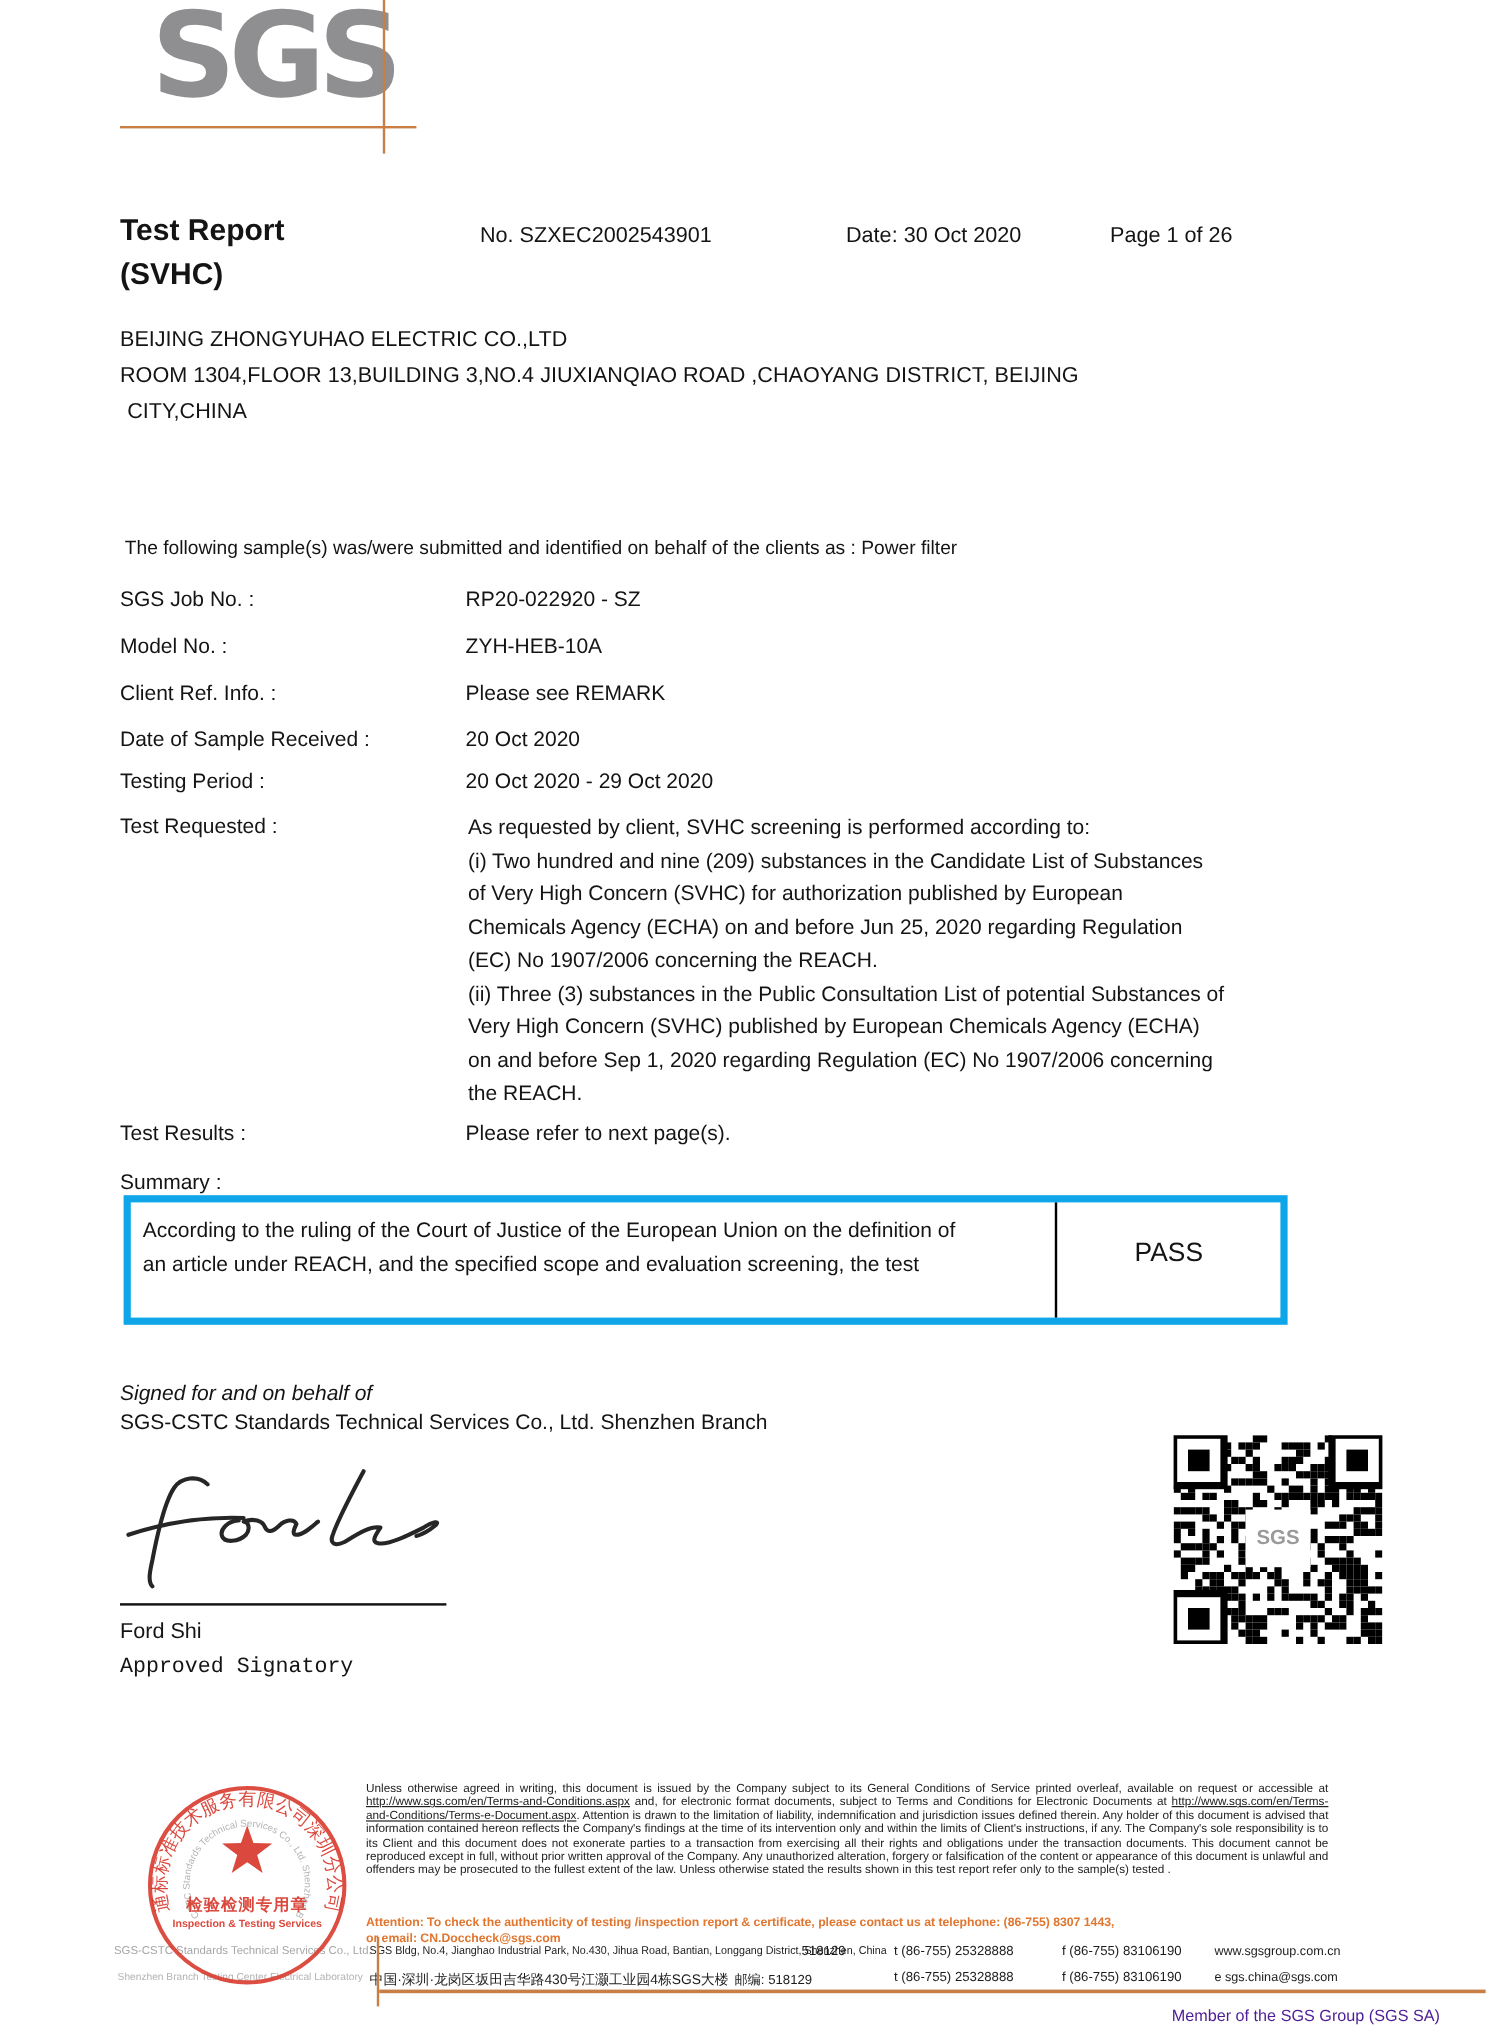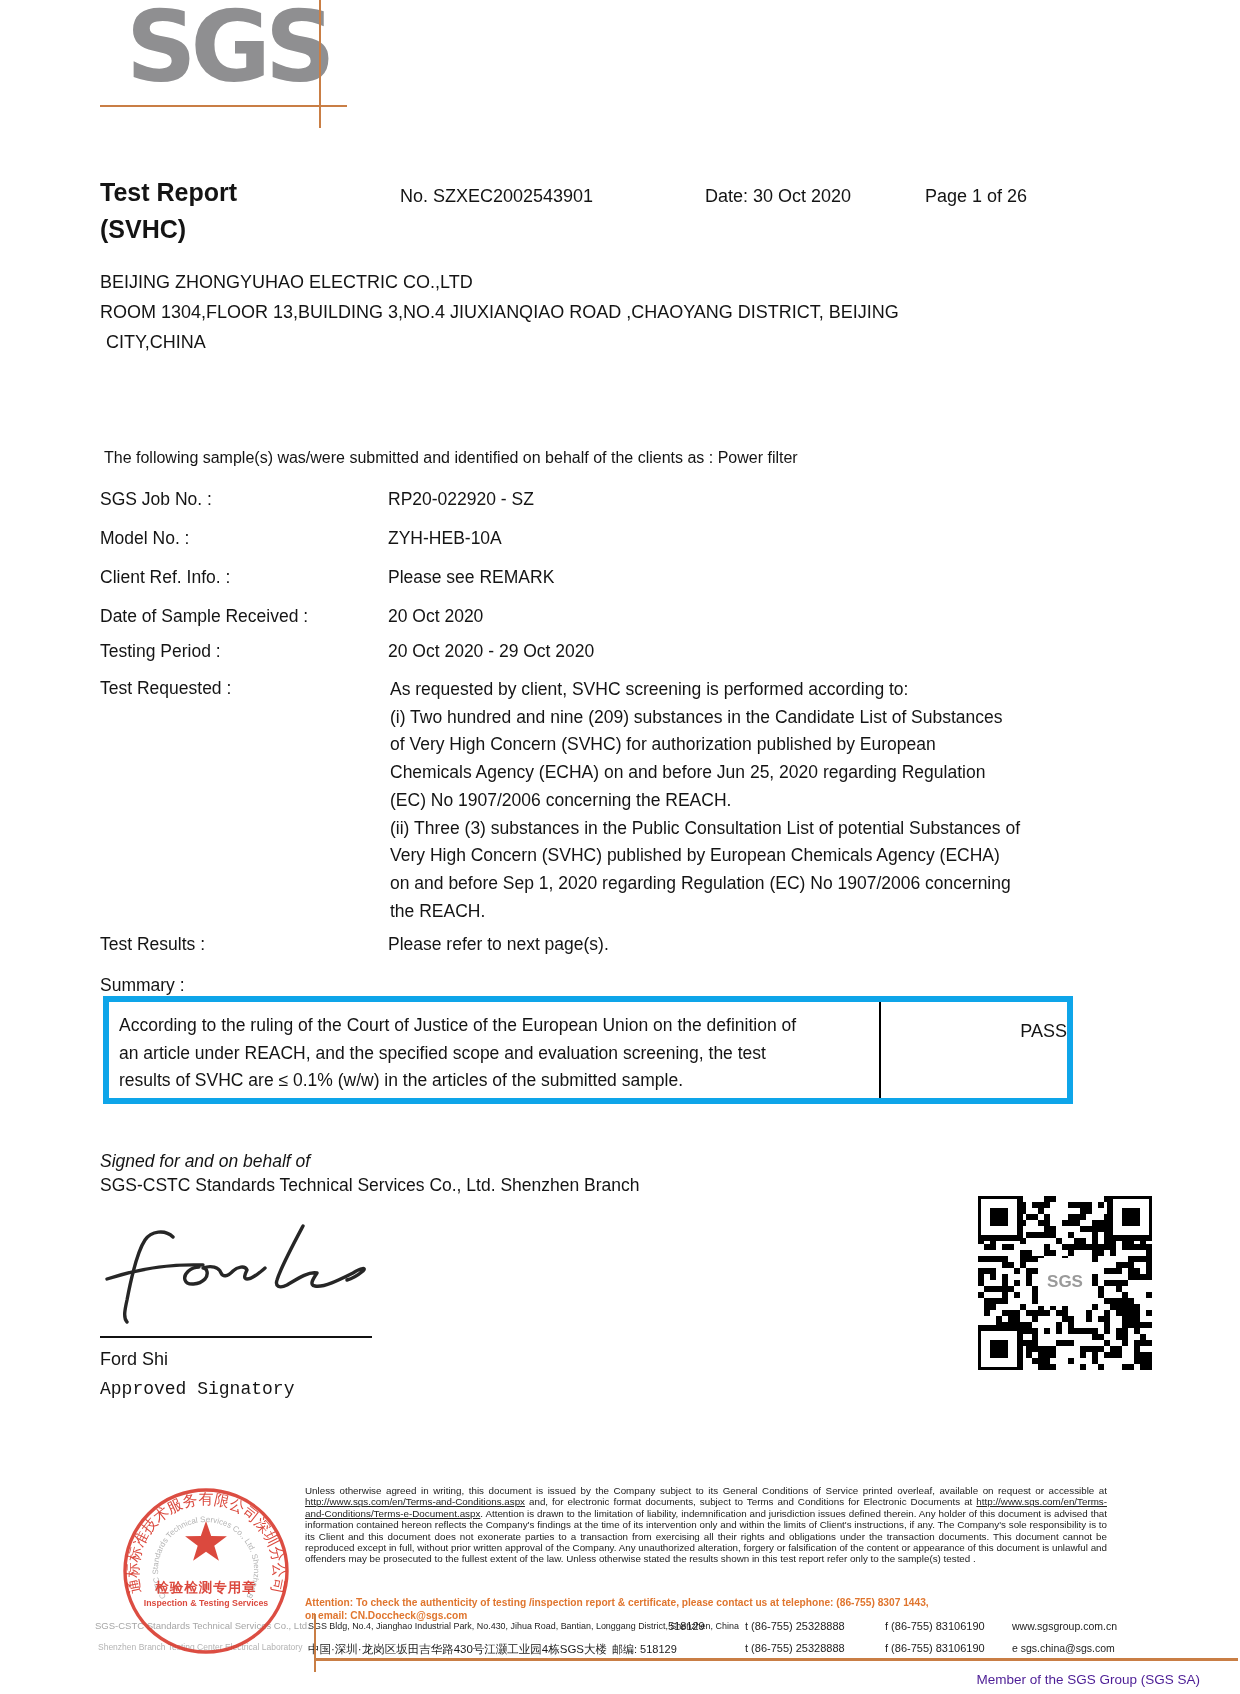--- a/index.html
+++ b/index.html
@@ -16,21 +16,21 @@
   .hmeta{top:186px;font-size:18px;}
   .client{left:100px;font-size:18px;}
   .intro{left:104px;top:449px;font-size:16px;}
   .frow{left:0;width:1240px;font-size:17.5px;}
   .frow .lbl{position:absolute;left:100px;}
   .frow .val{position:absolute;left:388px;}
   .trlines{left:390px;top:676px;width:710px;font-size:17.5px;line-height:27.7px;}
   .sumlabel{left:100px;top:975px;font-size:17.5px;}
   .sumbox{left:103px;top:996px;width:958px;height:96px;border:6px solid #0ea5e9;display:flex;}
   .sumbox .cell-l{width:770px;padding:10px 12px 0 10px;font-size:17.5px;line-height:27.5px;box-sizing:border-box;}
-  .sumbox .cell-r{flex:1;border-left:2px solid #000;text-align:right;padding-top:19px;font-size:18px;}
+  .sumbox .cell-r{flex:1;border-left:2px solid #000;text-align:center;padding-top:29px;font-size:22px;}
   .signoff1{left:100px;top:1151px;font-size:17.5px;font-style:italic;}
   .signoff2{left:100px;top:1175px;font-size:17.5px;}
   .sigline{left:100px;top:1336px;width:272px;height:2px;background:#111;}
   .signame{left:100px;top:1349px;font-size:18px;}
   .sigrole{left:100px;top:1379px;font-size:18px;font-family:Liberation Mono, monospace;}
   .qrwrap{left:978px;top:1196px;width:174px;height:174px;}
   .qrcenter{position:absolute;left:60px;top:62px;width:54px;height:48px;background:#fff;
             display:flex;align-items:center;justify-content:center;
             color:#9a9a9a;font-weight:bold;font-size:17px;letter-spacing:0px;}
   
@@ -107,21 +107,20 @@
   <div class="abs frow" style="top:934px;">
     <span class="lbl">Test Results :</span>
     <span class="val">Please refer to next page(s).</span>
   </div>
 
   <div class="abs sumlabel">Summary :</div>
   <div class="abs sumbox">
     <div class="cell-l">
       <div>According to the ruling of the Court of Justice of the European Union on the definition of</div>
       <div>an article under REACH, and the specified scope and evaluation screening, the test</div>
-      <div>results of SVHC are ≤ 0.1% (w/w) in the articles of the submitted sample.</div>
     </div>
     <div class="cell-r">PASS</div>
   </div>
 
   <div class="abs signoff1">Signed for and on behalf of</div>
   <div class="abs signoff2">SGS-CSTC Standards Technical Services Co., Ltd. Shenzhen Branch</div>
 
   <svg class="abs" style="left:95px;top:1220px;" width="300" height="120" viewBox="0 0 300 120">
     <g fill="none" stroke="#161616" stroke-width="3.4" stroke-linecap="round" stroke-linejoin="round" opacity="0.93">
       <path d="M78,17 C70,9 56,11 50,20 C42,32 36,59 32,80 C30,89 28,98 32,102"></path>

